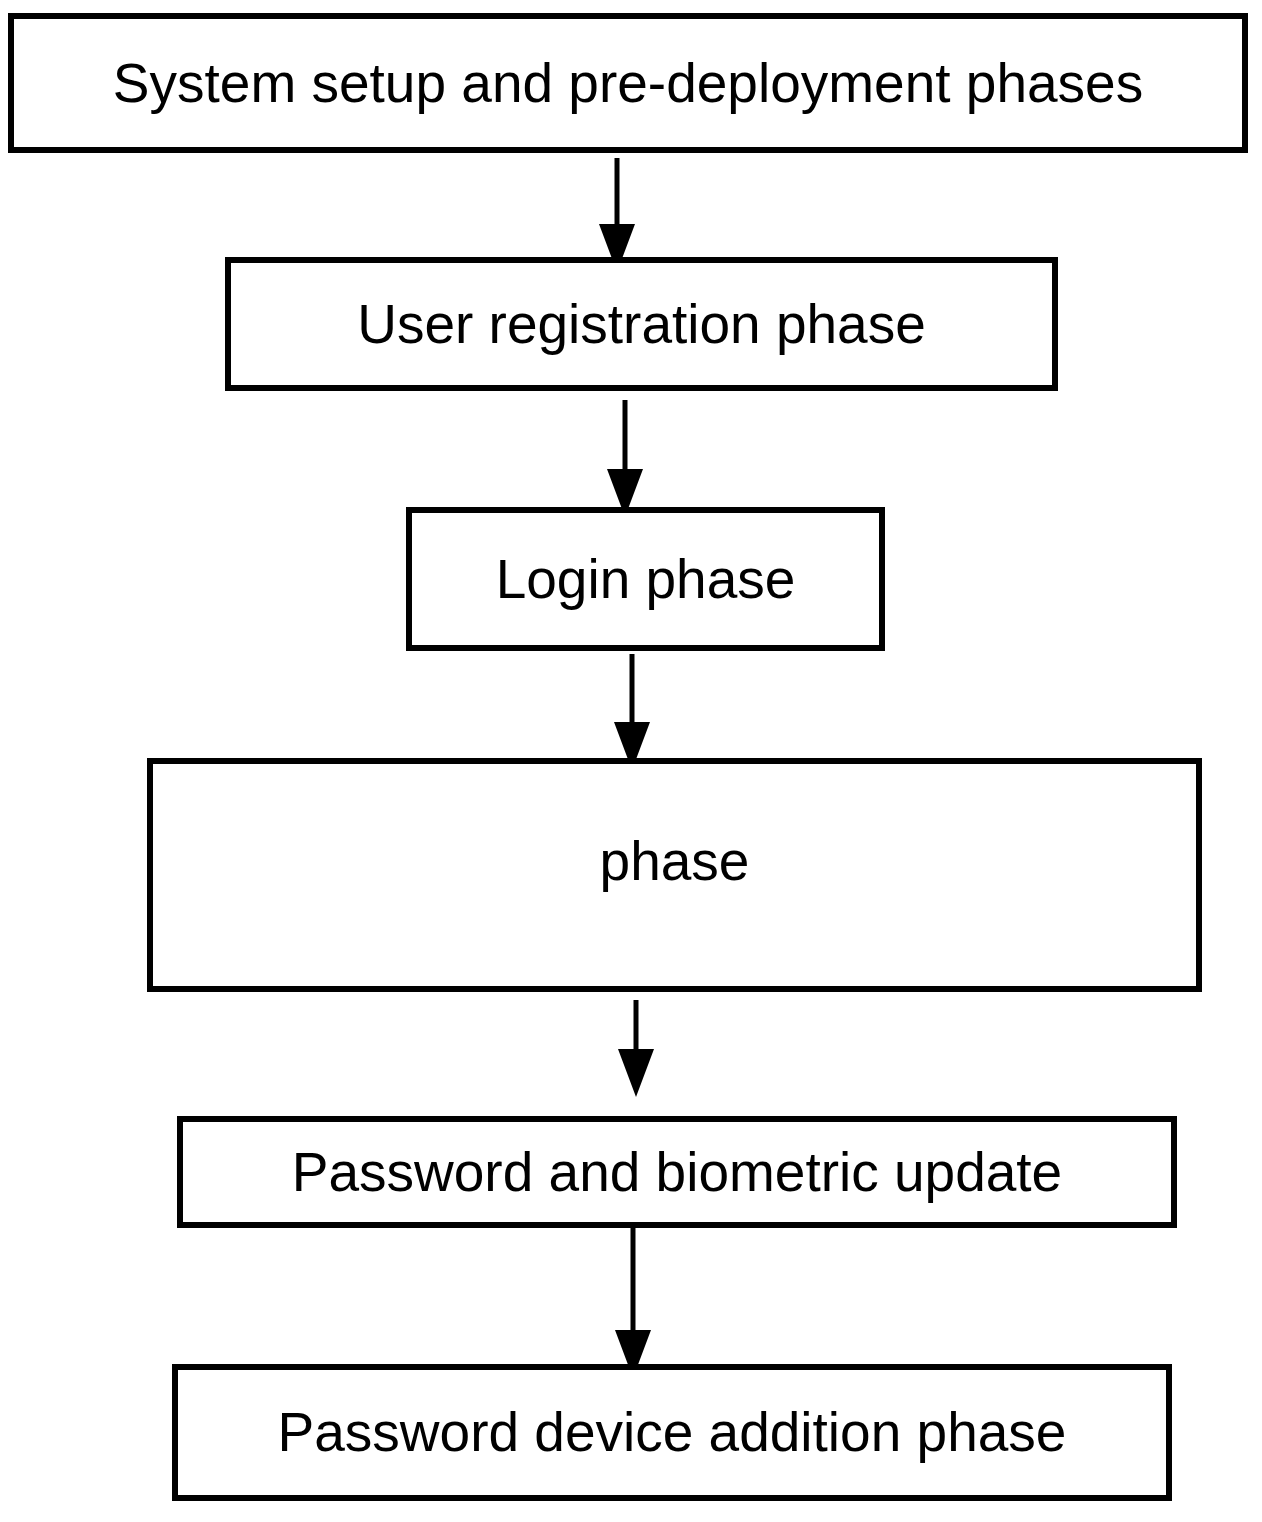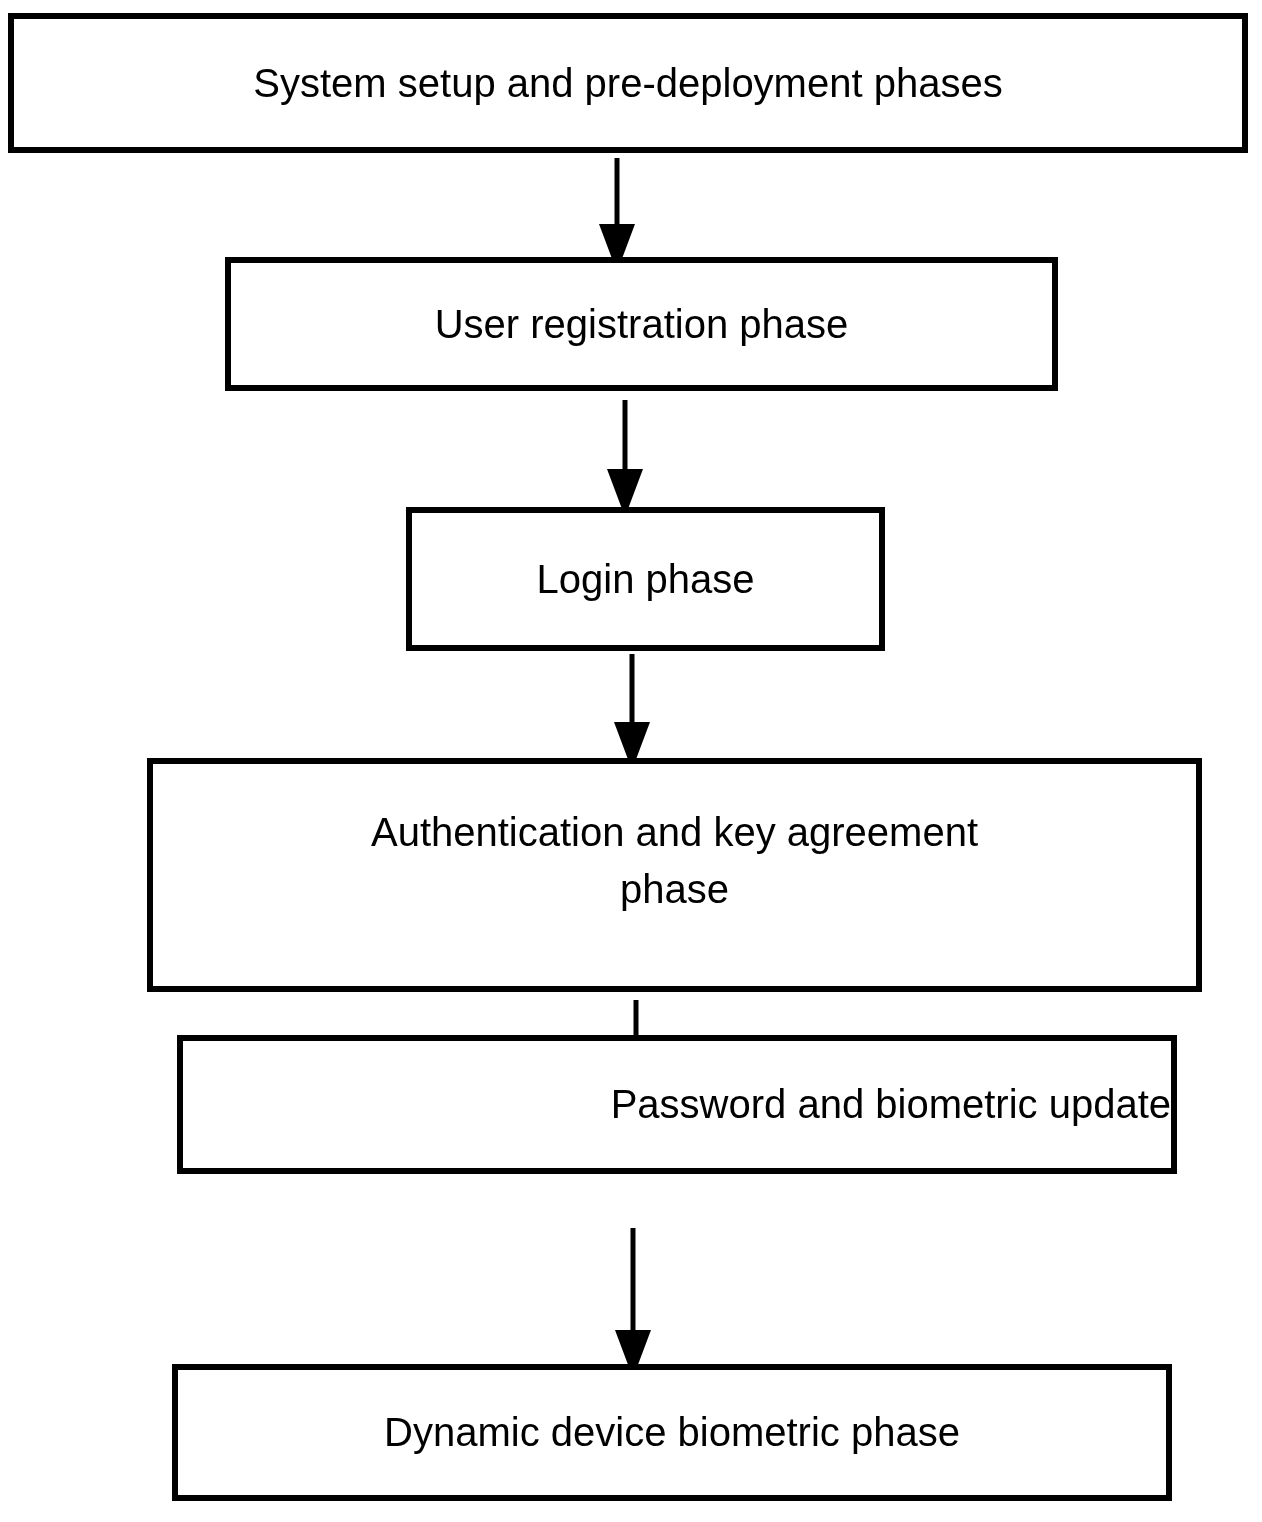--- a/index.html
+++ b/index.html
@@ -23,30 +23,30 @@
     position: absolute;
     box-sizing: border-box;
     border: 6px solid #000000;
     background: #ffffff;
     display: flex;
     flex-direction: column;
     align-items: center;
     justify-content: center;
     text-align: center;
     color: #000000;
-    font-size: 40px;
+    font-size: 55px;
     line-height: 1.42;
     white-space: nowrap;
   }
   .node-label { display: block; }
   .n1 { left: 8px;   top: 13px;   width: 1240px; height: 140px; }
   .n2 { left: 225px; top: 257px;  width: 833px;  height: 134px; }
   .n3 { left: 390px; top: 507px;  width: 479px;  height: 144px; margin-left: 16px; }
   .n4 { left: 147px; top: 758px;  width: 1055px; height: 234px; padding-bottom: 28px; }
-  .n5 { left: 177px; top: 1035px; width: 1000px; height: 139px; align-items: flex-end; }
+  .n5 { left: 177px; top: 1116px; width: 1000px; height: 112px; }
   .n6 { left: 172px; top: 1364px; width: 1000px; height: 137px; }
   .arrow {
     position: absolute;
     display: block;
   }
 </style>
 </head>
 <body>
 
 <div class="canvas">
@@ -72,35 +72,34 @@
   <div class="node n3">
     <span class="node-label">Login phase</span>
   </div>
 
   <svg class="arrow" style="left:602px; top:654px;" width="60" height="116" viewBox="0 0 60 116">
     <line x1="30" y1="0" x2="30" y2="72" stroke="#000000" stroke-width="5"></line>
     <polygon points="12,68 48,68 30,116" fill="#000000"></polygon>
   </svg>
 
   <div class="node n4">
-    <span class="node-label">Authentication and key agreement</span>
     <span class="node-label">phase</span>
   </div>
 
   <svg class="arrow" style="left:606px; top:1000px;" width="60" height="97" viewBox="0 0 60 97">
     <line x1="30" y1="0" x2="30" y2="53" stroke="#000000" stroke-width="5"></line>
     <polygon points="12,49 48,49 30,97" fill="#000000"></polygon>
   </svg>
 
   <div class="node n5">
     <span class="node-label">Password and biometric update</span>
   </div>
 
   <svg class="arrow" style="left:603px; top:1228px;" width="60" height="150" viewBox="0 0 60 150">
     <line x1="30" y1="0" x2="30" y2="106" stroke="#000000" stroke-width="5"></line>
     <polygon points="12,102 48,102 30,150" fill="#000000"></polygon>
   </svg>
 
   <div class="node n6">
-    <span class="node-label">Dynamic device biometric phase</span>
+    <span class="node-label">Password device addition phase</span>
   </div>
 
 </div>
 
 </body></html>

